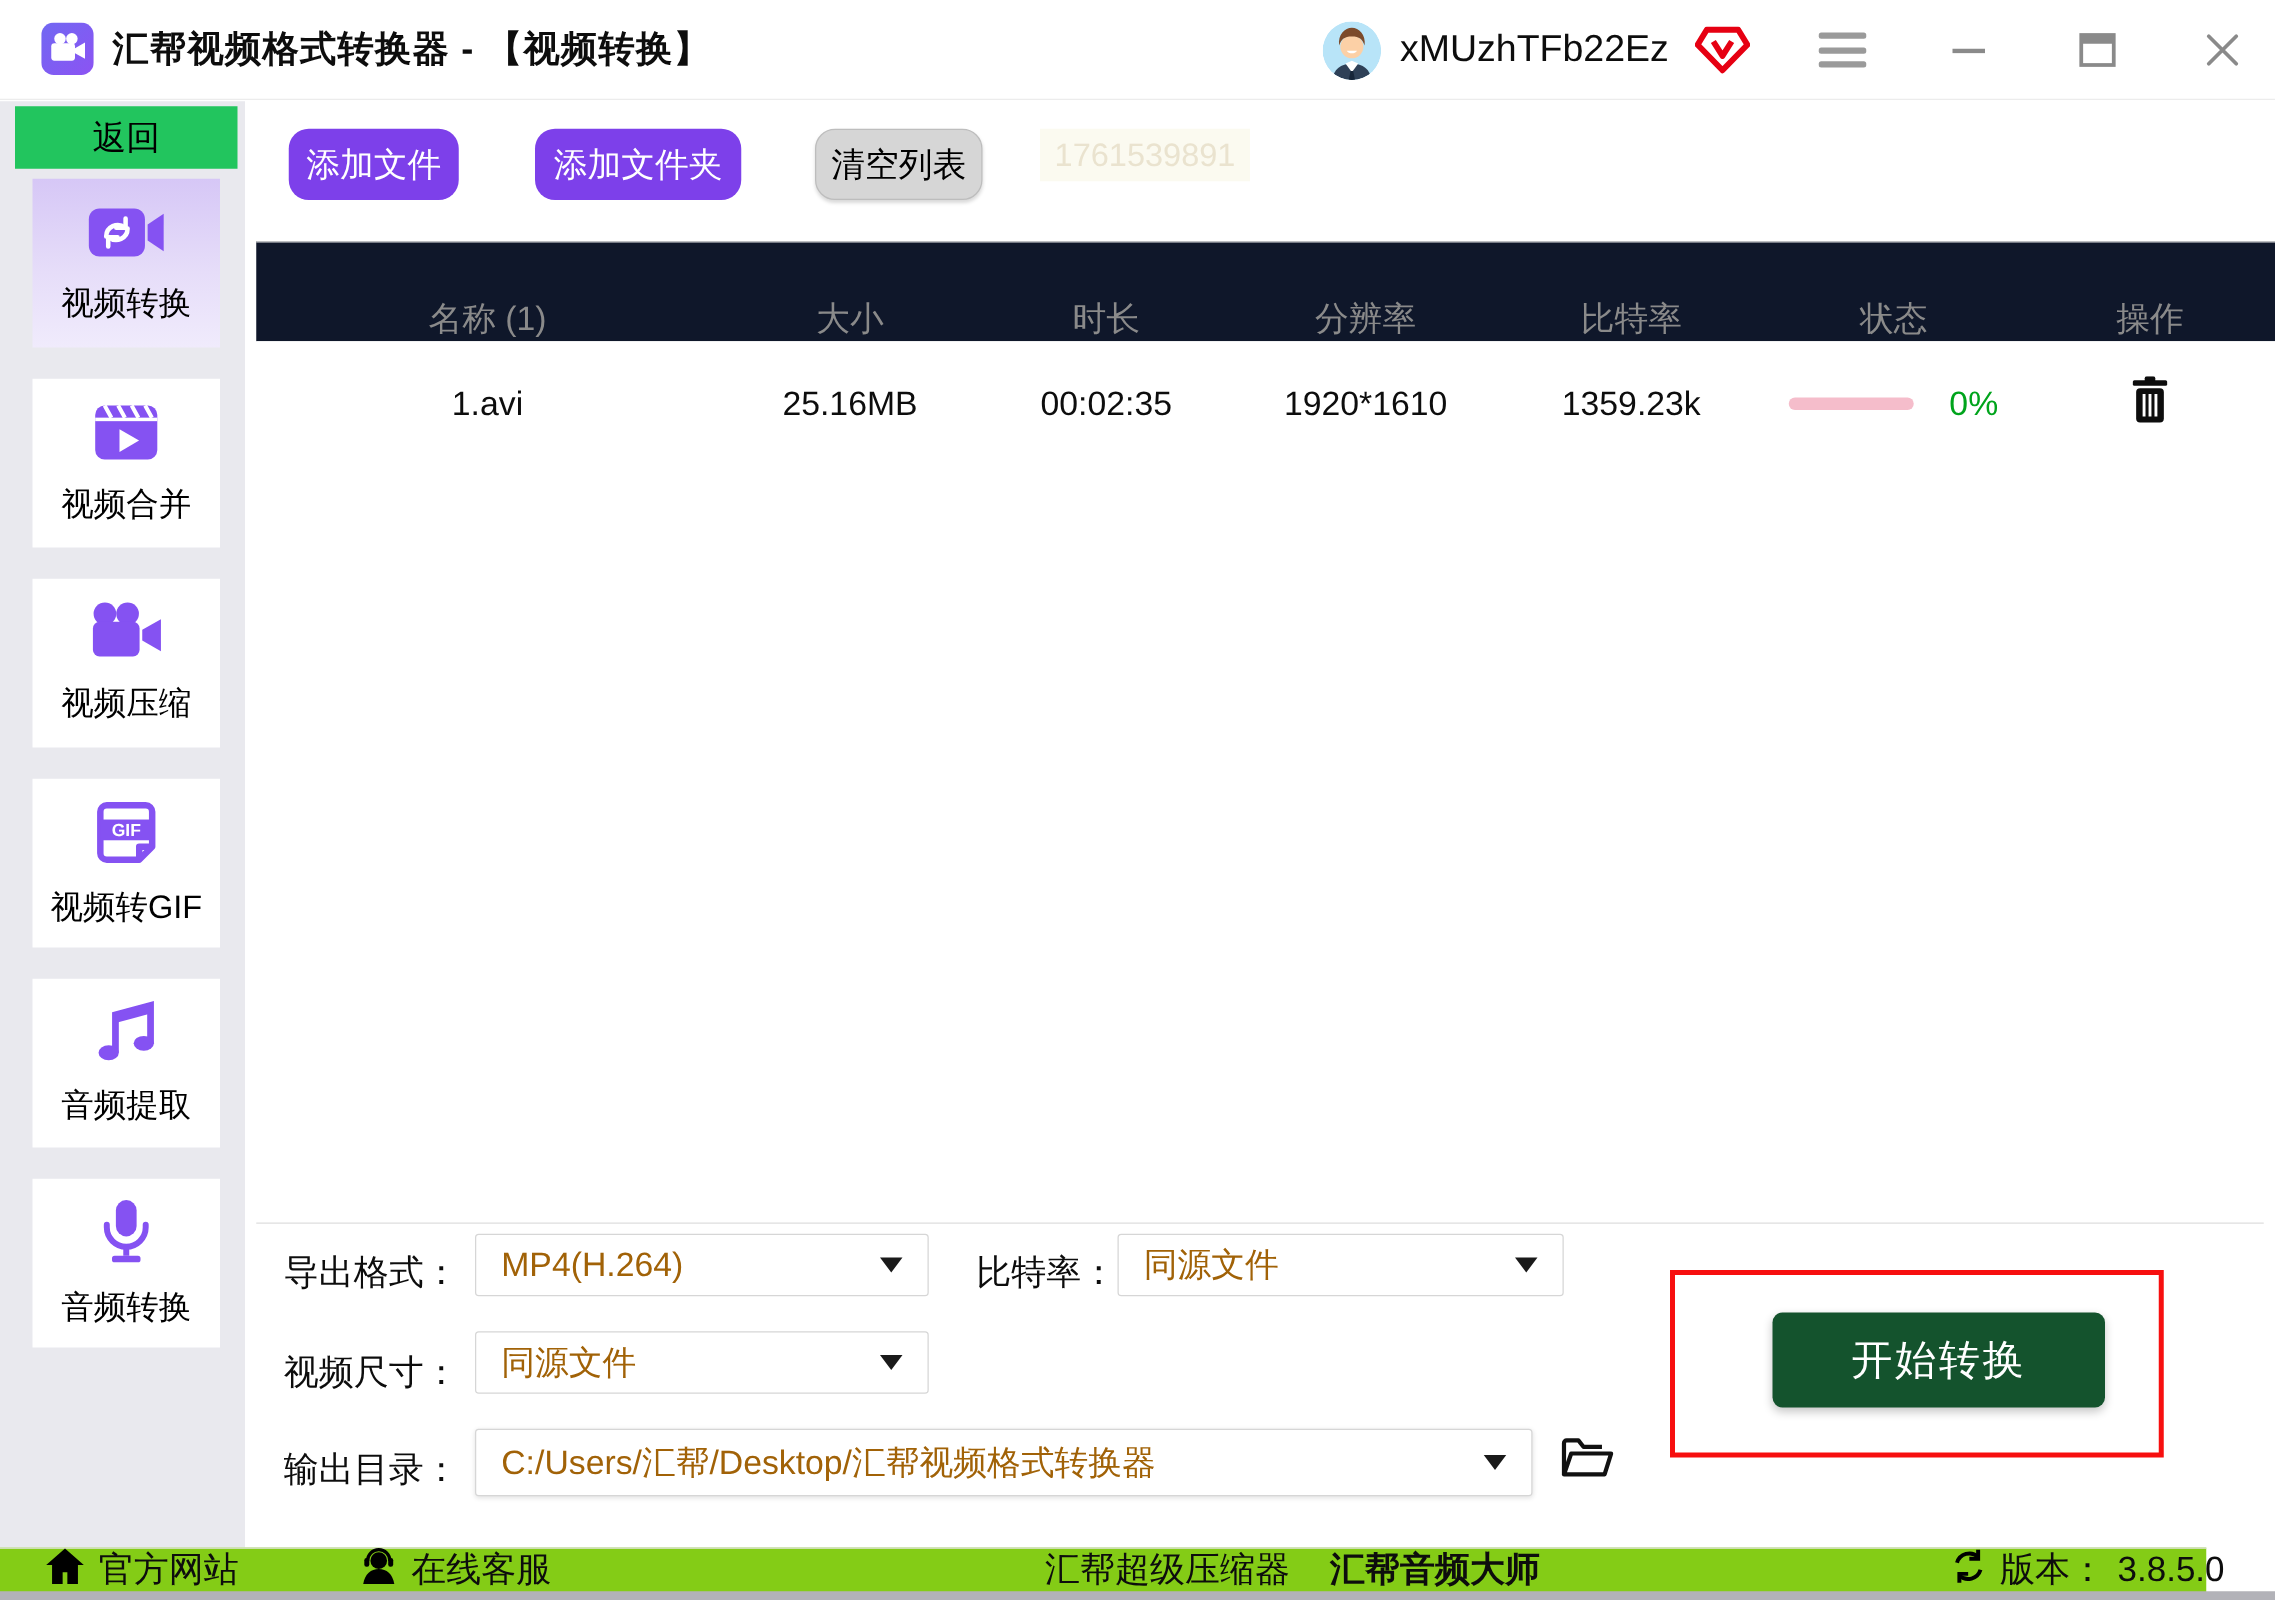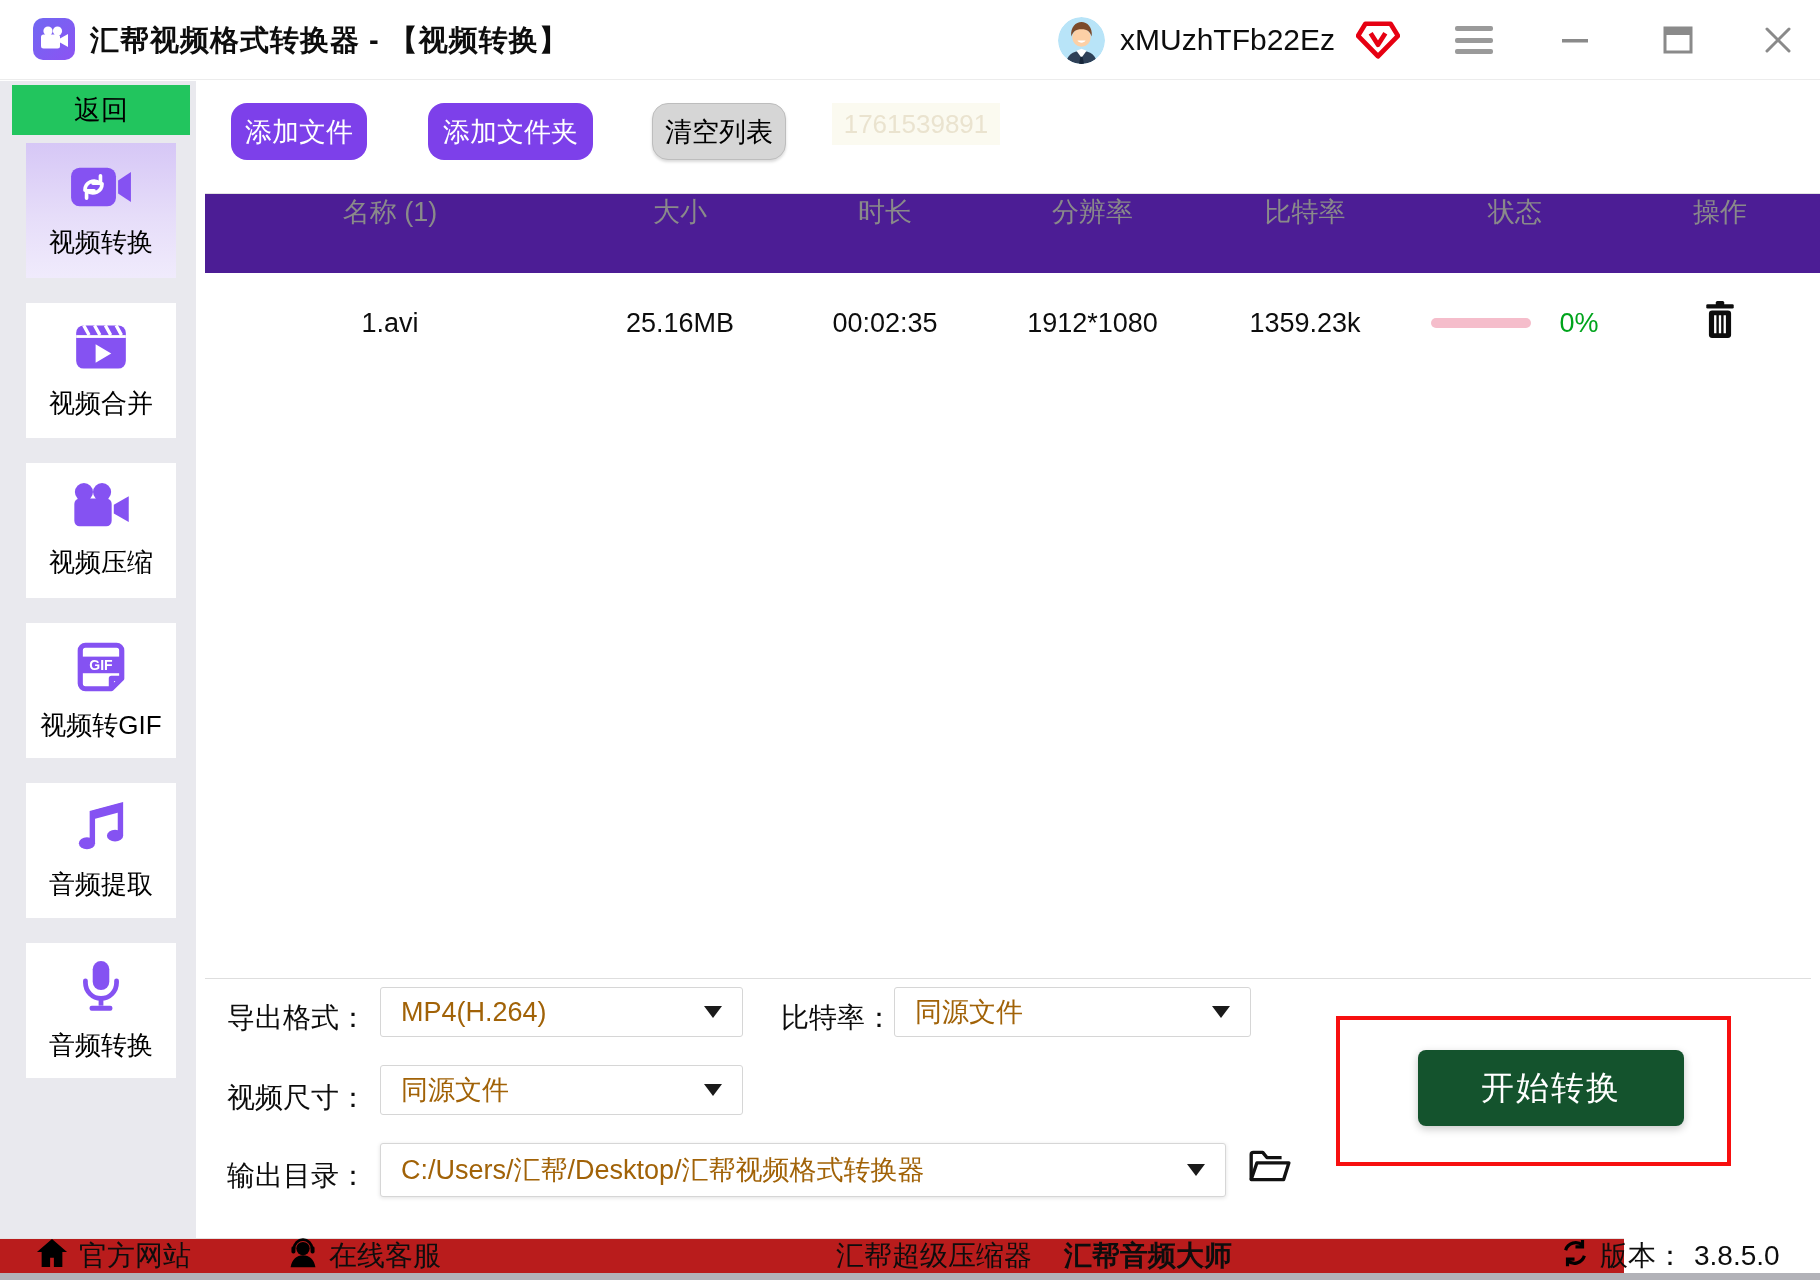--- a/index.html
+++ b/index.html
@@ -31,21 +31,21 @@
   .main { position:absolute; left:196px; top:81px; width:1624px; height:1157px; background:#fff; }
   .tool-btn { position:absolute; top:22px; height:57px; border:none; border-radius:16px; font-size:27px; font-family:inherit; cursor:pointer; }
   .btn-purple { background:#7d40ea; color:#fff; }
   .btn-gray { background:#d6d6d6; color:#000; border:1px solid #bdbdbd; box-shadow:0 2px 3px rgba(0,0,0,.15); }
   .b-addfile { left:35px; width:136px; }
   .b-addfolder { left:232px; width:165px; }
   .b-clear { left:456px; width:134px; }
   .watermark { position:absolute; left:636px; top:22px; width:168px; height:42px; background:#fbfaf0; color:#eae3cf; font-size:26px; text-align:center; line-height:42px; }
 
   .table { position:absolute; left:9px; top:112px; width:1615px; }
-  .thead { display:flex; height:80px; align-items:flex-start; background:#4c1d95; border-top:1px solid #e2e2e2; }
+  .thead { display:flex; height:80px; align-items:flex-end; background:#0f172a; border-top:1px solid #e2e2e2; }
   .thead .cell { color:#8a8a8a; }
   .trow { display:flex; height:100px; align-items:center; background:#fff; }
   .cell { font-size:27px; text-align:center; color:#0d0d0d; }
   .c1{width:370px;} .c2{width:210px;} .c3{width:200px;} .c4{width:215px;} .c5{width:210px;} .c6{width:210px; display:flex; align-items:center; justify-content:center; gap:28px;} .c7{width:200px;}
   .pbar { width:100px; height:10px; border-radius:5px; background:#f5bdcb; }
   .pct { color:#00a41c; font-size:27px; }
   .trash-btn { background:none; border:none; cursor:pointer; }
 
   
   .settings { position:absolute; left:9px; top:897px; width:1606px; height:260px; border-top:1px solid #dedede; }
@@ -54,21 +54,21 @@
   .caret { width:0; height:0; border-left:9px solid transparent; border-right:9px solid transparent; border-top:12px solid #1a1a1a; }
   .l-format { left:22px; top:20px; } .s-format { left:175px; top:8px; width:363px; }
   .l-bitrate { left:576px; top:20px; } .s-bitrate { left:689px; top:8px; width:357px; }
   .l-size { left:22px; top:100px; } .s-size { left:175px; top:86px; width:363px; }
   .l-output { left:22px; top:178px; } .s-output { left:175px; top:164px; width:846px; height:54px; box-shadow:0 1px 4px rgba(0,0,0,.12); }
   .folder-btn { position:absolute; left:1042px; top:170px; background:none; border:none; cursor:pointer; }
   .annotation { position:absolute; left:1140px; top:935px; width:395px; height:150px; border:4px solid #f70f0f; }
   .start-btn { position:absolute; left:1222px; top:969px; width:266px; height:76px; background:#14532d; color:#fff; border:none; border-radius:8px; font-size:33px; font-family:inherit; letter-spacing:2px; box-shadow:0 3px 8px rgba(0,0,0,.22); cursor:pointer; }
 
   
-  .footer { position:absolute; left:0; bottom:0; width:1624px; height:42px; background:#b91c1c; border-top:1px solid #e3e3e3; }
+  .footer { position:absolute; left:0; bottom:0; width:1765px; height:42px; background:#84cc16; border-top:1px solid #e3e3e3; }
   .f-item { position:absolute; top:0; height:34px; display:flex; align-items:center; gap:10px; font-size:28px; color:#0d0d0d; cursor:pointer; white-space:nowrap; }
   .f-site{left:35px;} .f-service{left:287px;} .f-comp{left:836px;} .f-audio{left:1064px;font-weight:bold;} .f-version{left:1560px; cursor:default;}
   .f-strip { position:absolute; left:0; bottom:0; width:1820px; height:7px; background:#b2b2b8; }
 </style>
 </head>
 <body>
 
 <div class="app">
 
   <div class="titlebar">
@@ -232,21 +232,21 @@
         <div class="cell c3">时长</div>
         <div class="cell c4">分辨率</div>
         <div class="cell c5">比特率</div>
         <div class="cell c6">状态</div>
         <div class="cell c7">操作</div>
       </div>
       <div class="trow">
         <div class="cell c1">1.avi</div>
         <div class="cell c2">25.16MB</div>
         <div class="cell c3">00:02:35</div>
-        <div class="cell c4">1912*1080</div>
+        <div class="cell c4">1920*1610</div>
         <div class="cell c5">1359.23k</div>
         <div class="cell c6">
           <span class="pbar"></span>
           <span class="pct">0%</span>
         </div>
         <div class="cell c7">
           <button class="trash-btn">
             <span>
               <svg width="32" height="38" viewBox="0 0 30 36">
                 <rect x="11" y="0" width="8" height="5" rx="1.5" fill="#0d0d0d"></rect>

